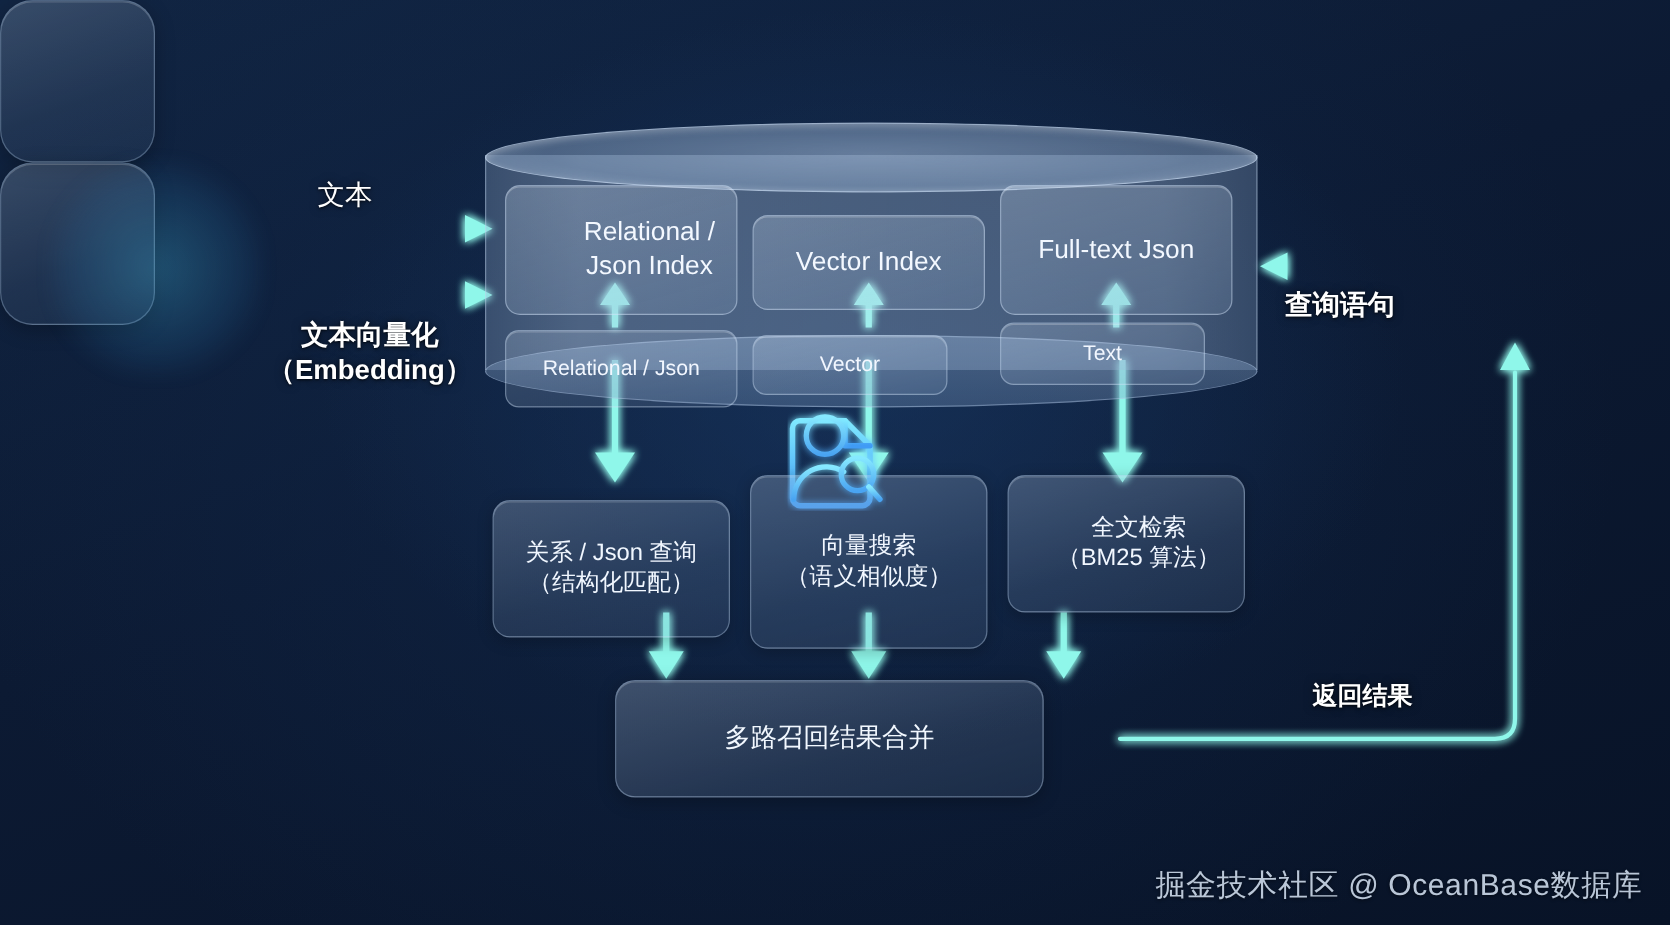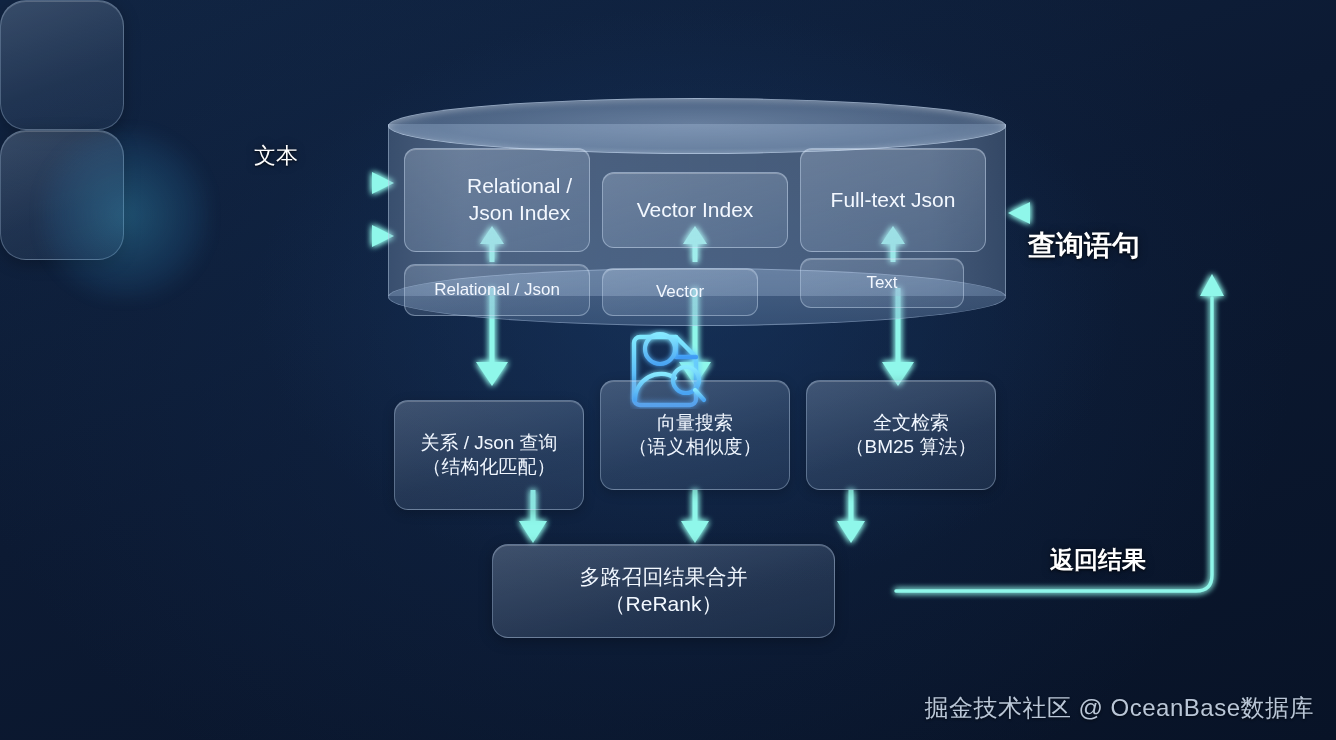--- a/index.html
+++ b/index.html
@@ -256,53 +256,52 @@
       <div>Json Index</div>
     </div>
   </div>
   <div class="glass idx-card" style="left:602px;top:150px;width:186px;height:76px;margin-top:22px;">
     <span>Vector Index</span>
   </div>
   <div class="glass idx-card" style="left:800px;top:148px;width:186px;height:104px;">
     <span>Full-text Json</span>
   </div>
 
-  <div class="glass data-card" style="left:404px;top:264px;width:186px;height:52px;">
+  <div class="glass data-card" style="left:404px;top:264px;width:186px;height:62px;">
     <span>Relational / Json</span>
   </div>
   <div class="glass data-card" style="left:602px;top:268px;width:156px;height:48px;">
     <span>Vector</span>
   </div>
   <div class="glass data-card" style="left:800px;top:258px;width:164px;height:50px;justify-content:center;">
     <span>Text</span>
   </div>
 
   <div class="glass op-card" style="left:394px;top:400px;width:190px;height:110px;">
     <div>
       <div>关系 / Json 查询</div>
       <div>（结构化匹配）</div>
     </div>
   </div>
-  <div class="glass op-card" style="left:600px;top:380px;width:190px;height:110px;">
+  <div class="glass op-card" style="left:600px;top:380px;width:190px;height:139px;">
     <div>
       <div>向量搜索</div>
       <div>（语义相似度）</div>
     </div>
   </div>
   <div class="glass op-card" style="left:806px;top:380px;width:190px;height:110px;padding-left:20px;">
     <div>
       <div>全文检索</div>
       <div>（BM25 算法）</div>
     </div>
   </div>
 
   <div class="glass merge-card" style="left:492px;top:544px;width:343px;height:94px;">
     <div>
       <div>多路召回结果合并</div>
-      <div>（ReRank）</div>
     </div>
   </div>
 
   <div class="tile" id="client-tile" style="left:1152px;top:152px;width:122px;height:128px;">
     <span style="position:absolute;left:50%;top:50%;transform:translate(-50%,-50%);">
       <svg width="82" height="80" viewBox="0 0 82 80" fill="none">
         <defs>
           <linearGradient id="usrg" x1="0" y1="0" x2="0" y2="1">
             <stop offset="0%" stop-color="#86e9ff"></stop>
             <stop offset="100%" stop-color="#4aa4f2"></stop>
@@ -320,20 +319,24 @@
           <path d="M8 72 a26 26 0 0 1 40 -22"></path>
           <circle cx="59" cy="52" r="13"></circle>
           <path d="M68 62 l9 10"></path>
         </g>
       </svg>
     </span>
   </div>
 
   <div class="lbl" style="left:254px;top:142px;font-size:22px;font-weight:400;">文本</div>
 
-
-  <div class="lbl" style="left:1028px;top:230px;font-size:28px;font-weight:600;font-family:Liberation Mono, monospace;">查询语句</div>
-
-  <div class="lbl" style="left:1050px;top:545px;font-size:24px;font-weight:600;">返回结果</div>
+  <div class="lbl" style="left:214px;top:254px;font-size:22px;font-weight:600;text-align:center;">
+    <div>文本向量化</div>
+    <div>（Embedding）</div>
+  </div>
+
+  <div class="lbl" style="left:1028px;top:230px;font-size:22px;font-weight:600;">查询语句</div>
+
+  <div class="lbl" style="left:1050px;top:545px;font-size:20px;font-weight:600;">返回结果</div>
 
   <div id="wm">掘金技术社区 @ OceanBase数据库</div>
 
 </div>
 
 </body></html>

